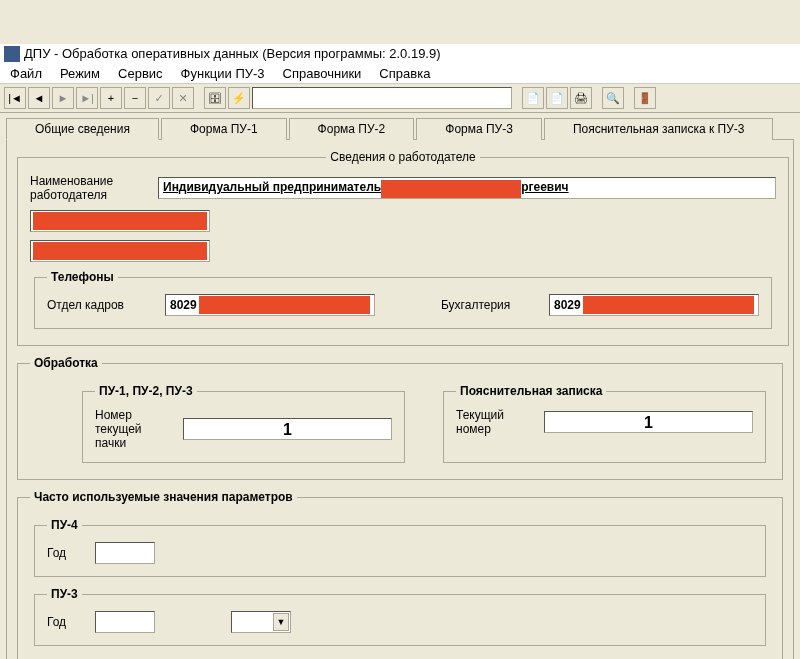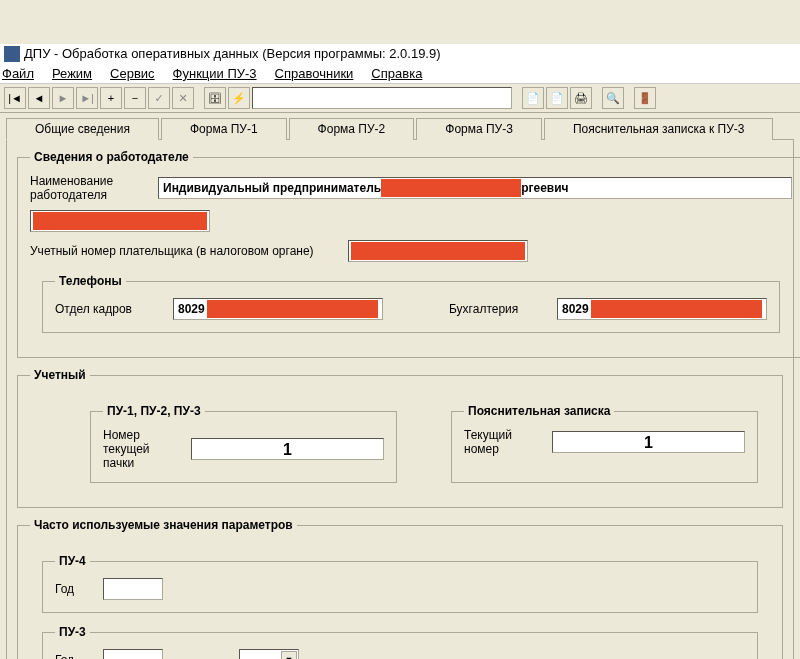--- a/index.html
+++ b/index.html
@@ -20,26 +20,25 @@
     gap: 4px;
     margin-top: 44px;
   }
   .titlebar .icon {
     width: 16px; height: 16px;
     background: #3a5a8a;
     display: inline-block;
   }
   .menubar {
     background: #fff;
-    padding: 2px 2px;
+    padding: 2px 10px;
     font-size: 13px;
     display: flex;
     gap: 18px;
     border-bottom: 1px solid #ccc;
-    text-decoration: underline;
   }
   .menubar span { cursor: default; }
   .toolbar {
     background: #ece9d8;
     padding: 3px 4px;
     display: flex;
     align-items: center;
     gap: 2px;
     border-bottom: 1px solid #aca899;
   }
@@ -84,27 +83,27 @@
     margin: 0 6px 6px 6px;
     border: 1px solid #aca899;
     background: #ece9d8;
     padding: 10px 10px 10px 10px;
   }
   fieldset {
     border: 1px solid #aca899;
     margin: 0 0 10px 0;
     padding: 10px 12px 12px 12px;
   }
-  fieldset.inner { margin: 12px; }
+  fieldset.inner { margin: 4px; }
   legend {
     font-weight: bold;
     padding: 0 4px;
     font-size: 12px;
   }
-  legend.nobold { font-weight: bold; }
+  legend.nobold { font-weight: normal; text-align: center; }
   .row {
     display: flex;
     align-items: center;
     gap: 18px;
     margin-bottom: 8px;
   }
   .row:last-child { margin-bottom: 0; }
   .lbl { font-size: 12px; }
   .textinput {
     border: 1px inset #aca899;
@@ -210,35 +209,34 @@
   <div class="tab">Пояснительная записка к ПУ-3</div>
 </div>
 
 <div class="tabpage">
 
   <fieldset>
     <legend class="nobold">Сведения о работодателе</legend>
 
     <div class="row">
       <div class="lbl" style="width:110px">Наименование работодателя</div>
-      <div class="textinput" style="flex:1; display:flex; align-items:center;">
+      <div class="textinput" style="flex:1; display:flex; text-decoration:underline;">
         <span>Индивидуальный предприниматель </span>
         <span class="redblock" style="width:140px"></span>
         <span>ргеевич</span>
       </div>
     </div>
 
     <div class="row">
       <div class="textinput normal" style="width:180px; display:flex; align-items:center; padding:2px;">
         <span class="redblock" style="width:100%"></span>
       </div>
     </div>
 
     <div class="row">
-      <div class="lbl" style="width:300px">Учетный номер плательщика (в налоговом органе)</div>
       <div class="textinput normal" style="width:180px; display:flex; align-items:center; padding:2px;">
         <span class="redblock" style="width:100%"></span>
       </div>
     </div>
 
     <fieldset class="inner">
       <legend>Телефоны</legend>
       <div class="row" style="margin-bottom:0">
         <div class="lbl" style="width:100px">Отдел кадров</div>
         <div class="textinput" style="width:210px; display:flex; align-items:center;">
@@ -249,21 +247,21 @@
         <div class="lbl" style="width:90px">Бухгалтерия</div>
         <div class="textinput" style="width:210px; display:flex; align-items:center;">
           <span>8029</span>
           <span class="redblock" style="flex:1; margin-left:2px"></span>
         </div>
       </div>
     </fieldset>
   </fieldset>
 
   <fieldset>
-    <legend>Учетный</legend>
+    <legend>Обработка</legend>
     <div class="counters-row">
       <fieldset class="inner">
         <legend>ПУ-1, ПУ-2, ПУ-3</legend>
         <div class="row" style="margin-bottom:0">
           <div class="lbl" style="width:70px">Номер текущей пачки</div>
           <div class="textinput bignum">1</div>
         </div>
       </fieldset>
       <fieldset class="inner">
         <legend>Пояснительная записка</legend>

